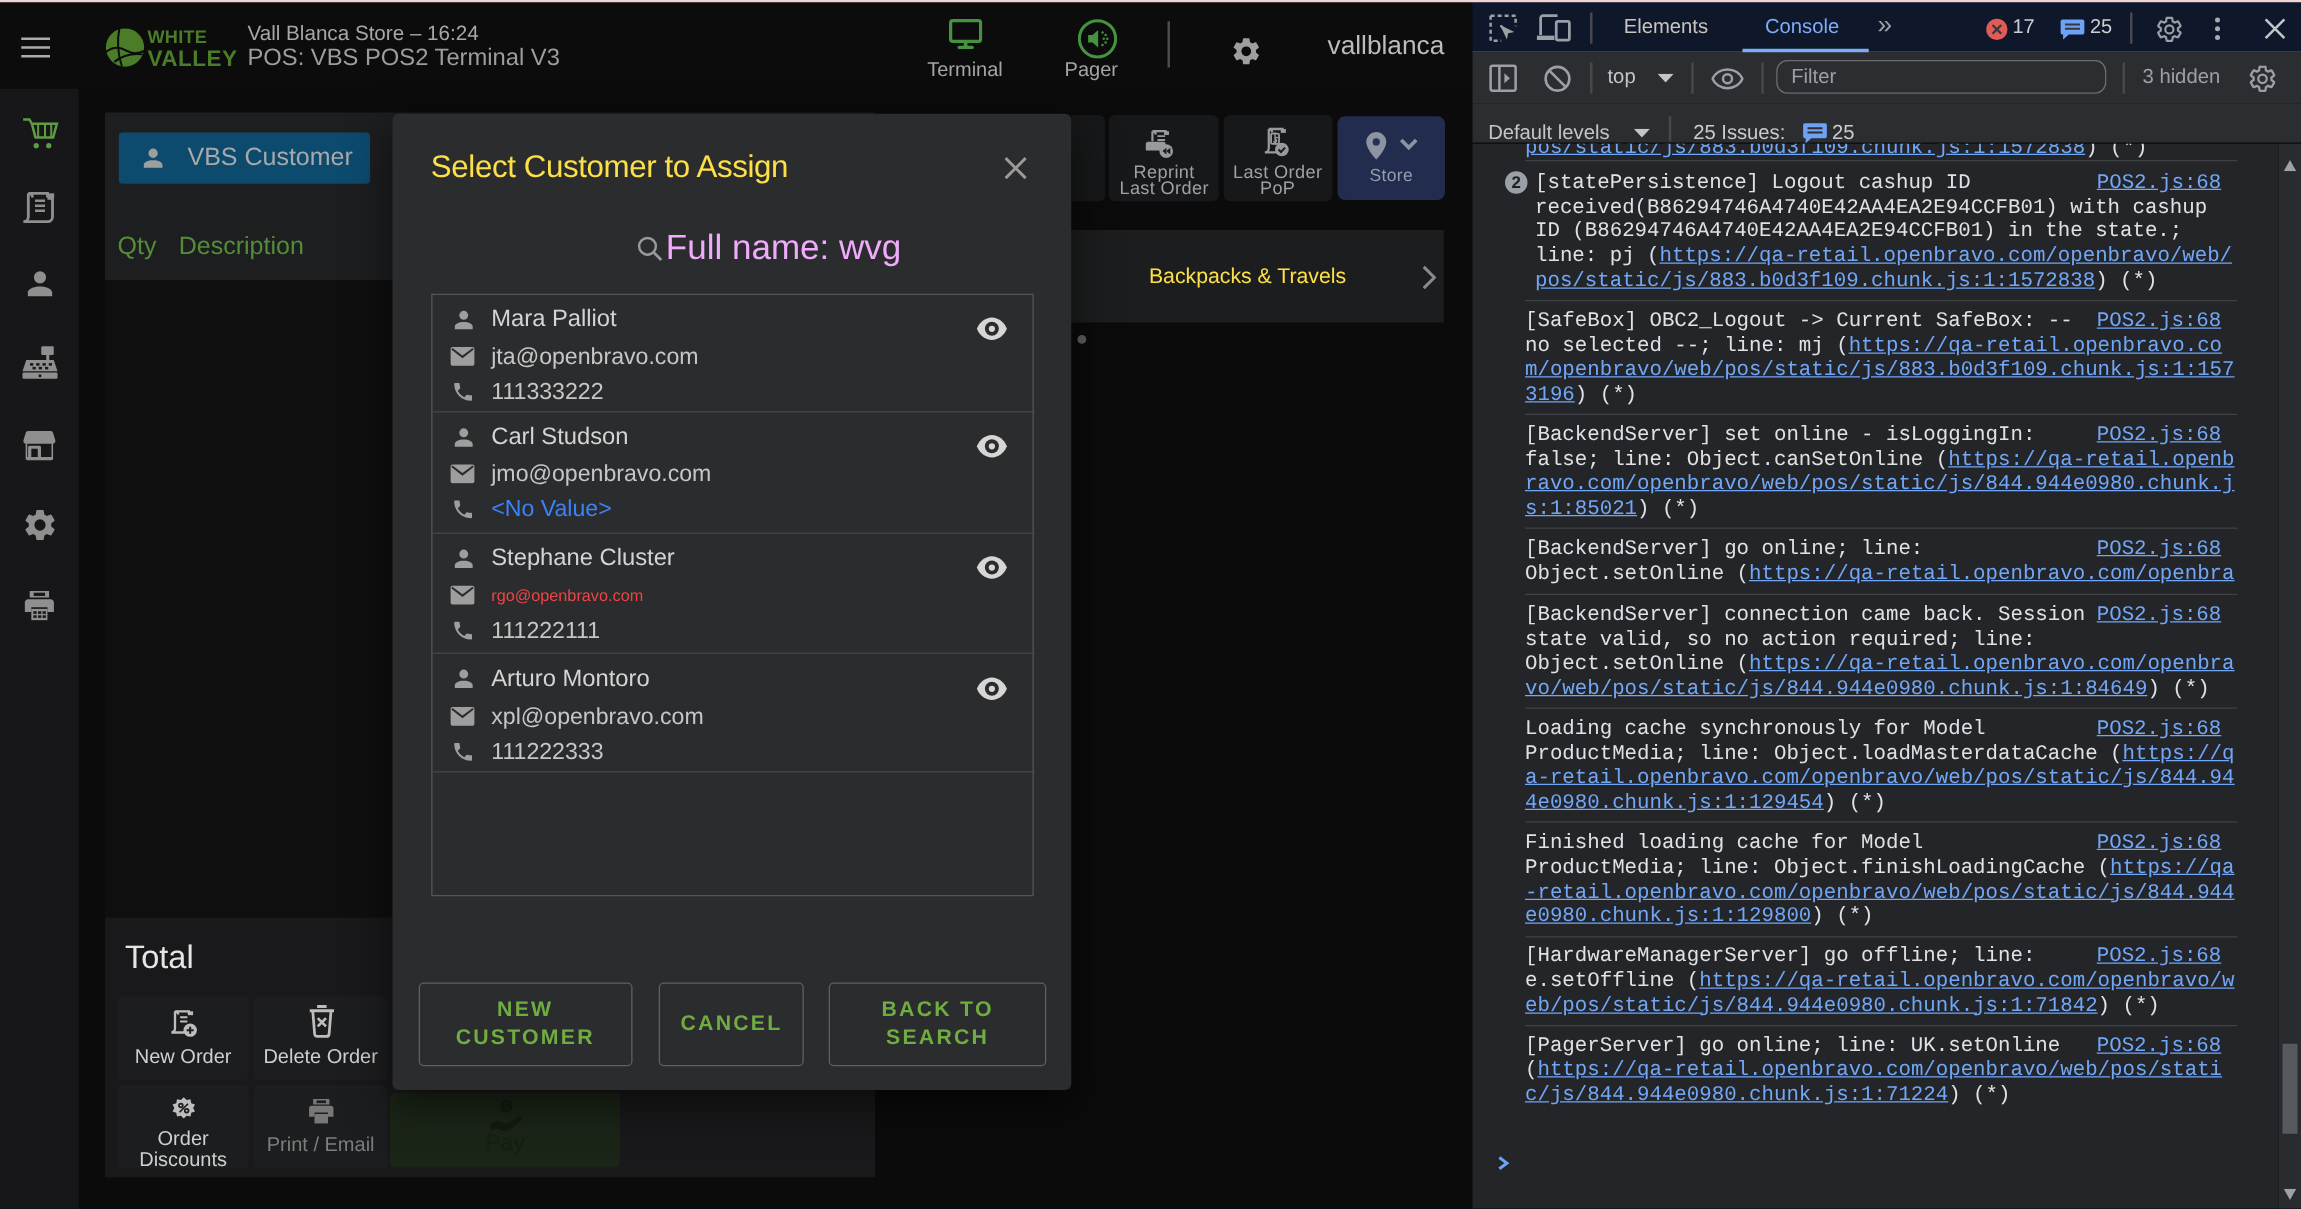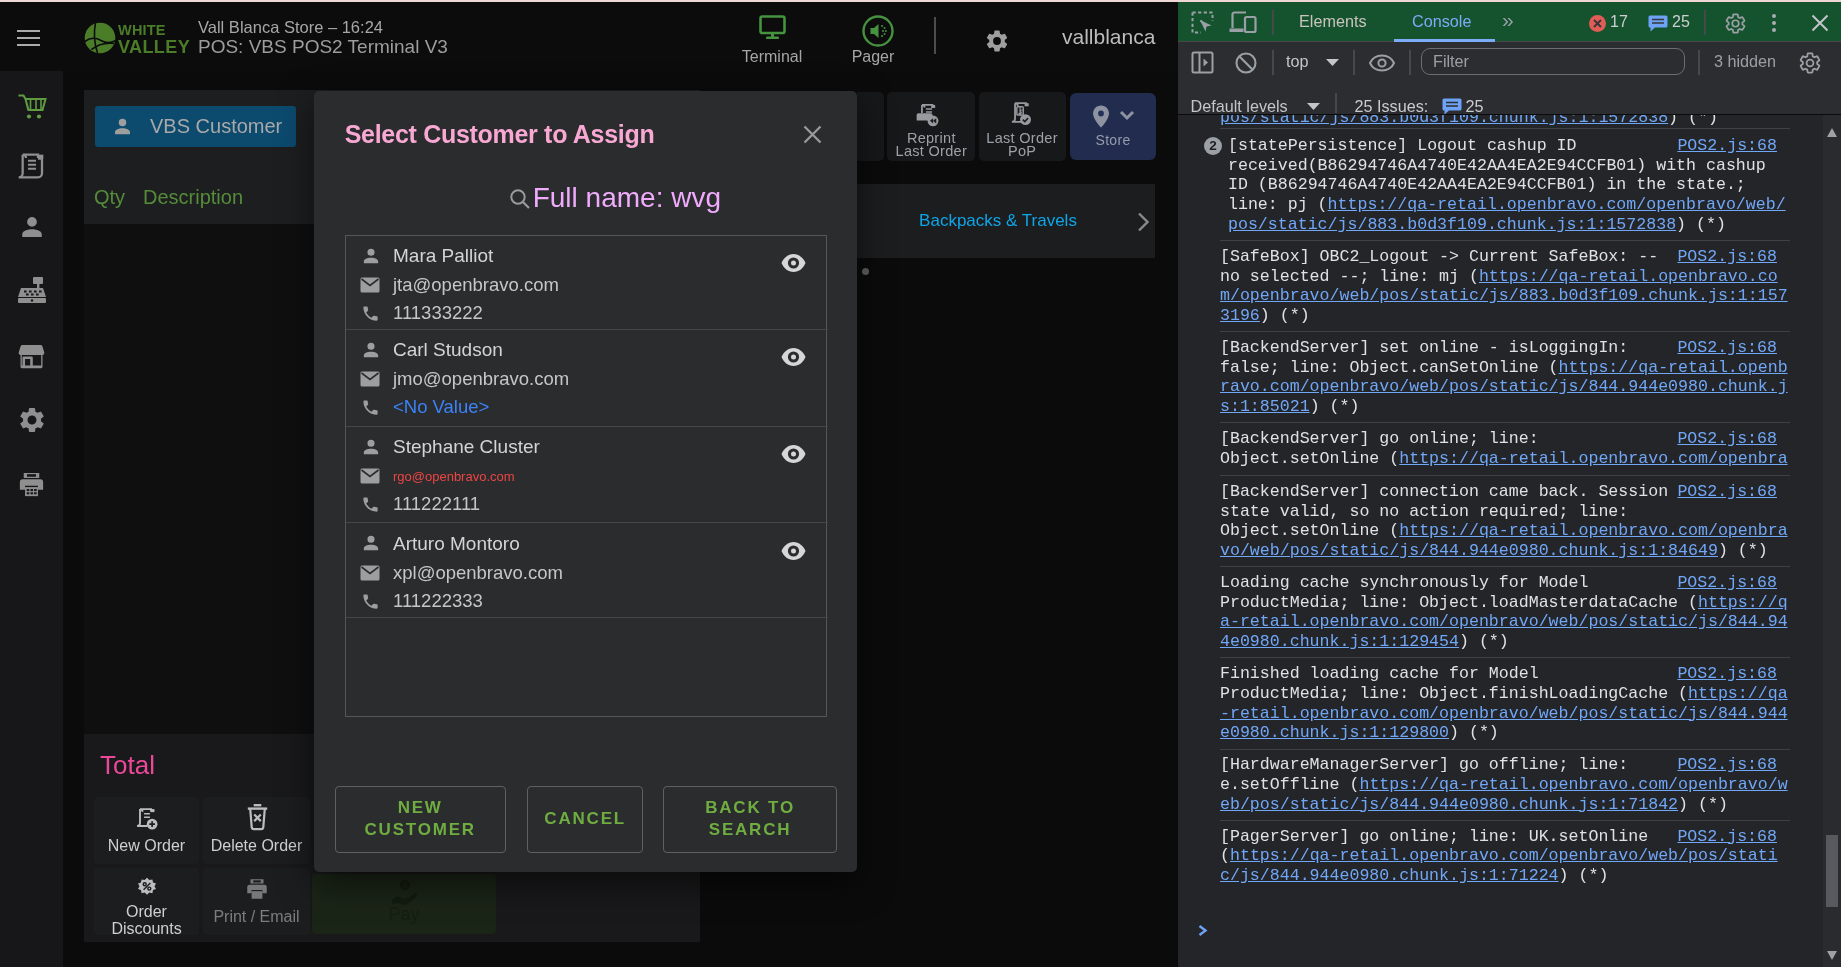--- a/index.html
+++ b/index.html
@@ -119,21 +119,21 @@
 <div class="abs" style="left:95px;top:105.5px;width:201px;height:41px;background:#0c4a6e;border-radius:3px">
   <svg class="abs" style="left:16px;top:9px" width="23" height="23" viewBox="0 0 24 24">
         <path fill="#9e9e9e" d="M12 4a3.9 3.9 0 0 1 3.9 3.9A3.9 3.9 0 0 1 12 11.8a3.9 3.9 0 0 1-3.9-3.9A3.9 3.9 0 0 1 12 4zm0 9.8c4.3 0 7.8 1.7 7.8 3.9V20H4.2v-2.3c0-2.2 3.5-3.9 7.8-3.9z"></path>
       </svg>
   <div class="abs" style="left:55px;top:9.5px;font-size:20px;color:#a9a9a9">VBS Customer</div>
 </div>
 <div class="abs" style="left:94px;top:186px;font-size:20px;color:#568c39">Qty</div>
 <div class="abs" style="left:143px;top:186px;font-size:20px;color:#568c39">Description</div>
 <div class="abs" style="left:84px;top:224px;width:616px;height:510px;background:#0f0f10"></div>
 <div class="abs" style="left:84px;top:734px;width:616px;height:208px;background:#19191b"></div>
-<div class="abs" style="left:100px;top:750px;font-size:26px;color:#ec4899">Total</div>
+<div class="abs" style="left:100px;top:750px;font-size:26px;color:#e5e5e5">Total</div>
 
 <div class="abs" style="left:94px;top:797px;width:105px;height:67px;background:#1c1d1e;border-radius:4px">
   <svg class="abs" style="left:39px;top:8px" width="28" height="28" viewBox="0 0 24 24">
         <path fill="none" stroke="#bdbdbd" stroke-width="1.6" d="M6 3.5h9.5v2M6 3.5v12c0 1.4-1.1 2.5-2.5 2.5h9M6 3.5c1.2 0 2.2 1 2.2 2.2"></path>
         <path stroke="#bdbdbd" stroke-width="1.4" d="M9.5 7.5h5M9.5 10.5h5"></path>
         <rect x="15" y="3.5" width="3.4" height="2.6" fill="#bdbdbd"></rect>
         <circle cx="16.4" cy="16.4" r="4.6" fill="#bdbdbd"></circle>
         <path d="M16.4 14v4.8M14 16.4h4.8" stroke="#1c1d1e" stroke-width="1.4"></path>
       </svg>
   <div class="abs" style="left:0;top:40px;width:105px;text-align:center;font-size:16px;color:#cfcfcf">New Order</div>
@@ -207,28 +207,28 @@
 </div>
 <div class="abs" style="left:1070px;top:93px;width:86px;height:67px;background:#212c4e;border-radius:6px">
   <svg class="abs" style="left:20px;top:11px" width="46" height="30" viewBox="0 0 46 30">
         <path fill="#8e93a2" d="M11 1.5c4.4 0 8 3.6 8 8 0 5.9-8 14-8 14s-8-8.1-8-14c0-4.4 3.6-8 8-8z"></path>
         <circle cx="11" cy="9.5" r="2.9" fill="#233157"></circle>
         <path d="M31 8 l6 6 6-6" stroke="#8e93a2" stroke-width="3" fill="none"></path>
       </svg>
   <div class="abs" style="left:0;top:38.5px;width:86px;text-align:center;font-size:14px;color:#969cab;letter-spacing:.3px">Store</div>
 </div>
 <div class="abs" style="left:840px;top:184px;width:315px;height:74px;background:#1c1d1e"></div>
-<div class="abs" style="left:858px;top:184px;width:280px;height:96px;line-height:74px;text-align:center;font-size:17px;color:#0ea5e9">Backpacks &amp; Travels</div>
+<div class="abs" style="left:858px;top:184px;width:280px;height:96px;line-height:74px;text-align:center;font-size:17px;color:#fde047">Backpacks &amp; Travels</div>
 <svg class="abs" style="left:1137px;top:212px" width="12" height="20" viewBox="0 0 12 20">
       <path d="M2 1.5 l8.5 8.5 L2 18.5" stroke="#8a8a8a" stroke-width="2.4" fill="none"></path>
     </svg>
 <div class="abs" style="left:861.5px;top:267.5px;width:7.5px;height:7.5px;border-radius:50%;background:#606060"></div>
 
 <div class="abs" style="left:313.7px;top:91.2px;width:543px;height:781.2px;background:#2b2c2e;border-radius:5px;box-shadow:0 12px 34px rgba(0,0,0,.55)">
-  <div class="abs" style="left:31px;top:42.5px;font-size:25px;font-weight:bold;color:#f9a8d4;letter-spacing:-.3px;transform:translateY(-50%)">Select Customer to Assign</div>
+  <div class="abs" style="left:31px;top:42.5px;font-size:25px;font-weight:normal;color:#fde047;letter-spacing:-.3px;transform:translateY(-50%)">Select Customer to Assign</div>
   <svg class="abs" style="left:489px;top:34px" width="19" height="19" viewBox="0 0 19 19">
         <path d="M1.5 1.5 L17.5 17.5 M17.5 1.5 L1.5 17.5" stroke="#9a9a9a" stroke-width="2.3"></path>
       </svg>
   <svg class="abs" style="left:195px;top:97px" width="22" height="22" viewBox="0 0 22 22">
         <circle cx="9" cy="9" r="6.7" fill="none" stroke="#9a9a9a" stroke-width="2"></circle>
         <path d="M14 14 L20 20" stroke="#9a9a9a" stroke-width="2.2"></path>
       </svg>
   <div class="abs" style="left:219px;top:107px;font-size:28px;color:#f0abfc;transform:translateY(-50%)">Full name: wvg</div>
   <div class="abs" style="left:31.3px;top:143.8px;width:482px;height:482px;border:1px solid #565656">
     <div class="abs" style="left:0;top:93px;width:482px;height:1px;background:#474747"></div>
@@ -315,21 +315,21 @@
             <circle cx="12.5" cy="10" r="2.5" fill="#d6d6d6"></circle>
           </svg>
         </div>
 
   </div>
   <div class="abs" style="left:21px;top:694.5px;width:171px;height:67px;border:1.3px solid #606060;border-radius:4px;display:flex;align-items:center;justify-content:center;text-align:center;font-size:17px;font-weight:bold;color:#6fad41;letter-spacing:1.8px;line-height:22.5px">NEW<br>CUSTOMER</div>
   <div class="abs" style="left:213.8px;top:694.5px;width:115.4px;height:67px;border:1.3px solid #606060;border-radius:4px;display:flex;align-items:center;justify-content:center;font-size:17px;font-weight:bold;color:#6fad41;letter-spacing:1.8px">CANCEL</div>
   <div class="abs" style="left:349.8px;top:694.5px;width:173.2px;height:67px;border:1.3px solid #606060;border-radius:4px;display:flex;align-items:center;justify-content:center;text-align:center;font-size:17px;font-weight:bold;color:#6fad41;letter-spacing:1.8px;line-height:22.5px">BACK TO<br>SEARCH</div>
 </div>
 
-<div class="abs" style="left:1178px;top:2px;width:663px;height:40px;background:#14532d;border-bottom:1px solid #47484c">
+<div class="abs" style="left:1178px;top:2px;width:663px;height:40px;background:#0f172a;border-bottom:1px solid #47484c">
   <svg class="abs" style="left:13px;top:9px" width="23" height="23" viewBox="0 0 23 23">
         <g stroke="#9aa0a6" stroke-width="2" fill="none" stroke-dasharray="3.2 2.4">
           <path d="M1.5 1.5 H21.5 V10 M1.5 1.5 V21.5 H10"></path>
         </g>
         <path fill="#9aa0a6" d="M9 9 L20.5 14.5 L15.5 15.5 L14.5 20.5 z"></path>
         <path d="M9.5 9.5 l6 6" stroke="#9aa0a6" stroke-width="2"></path>
       </svg>
   <svg class="abs" style="left:51px;top:9px" width="28" height="24" viewBox="0 0 28 24">
         <path d="M3.5 17 V3.5 a2 2 0 0 1 2 -2 H17" stroke="#9aa0a6" stroke-width="2.2" fill="none"></path>
         <rect x="0.5" y="17.5" width="14" height="3.5" fill="#9aa0a6"></rect>

